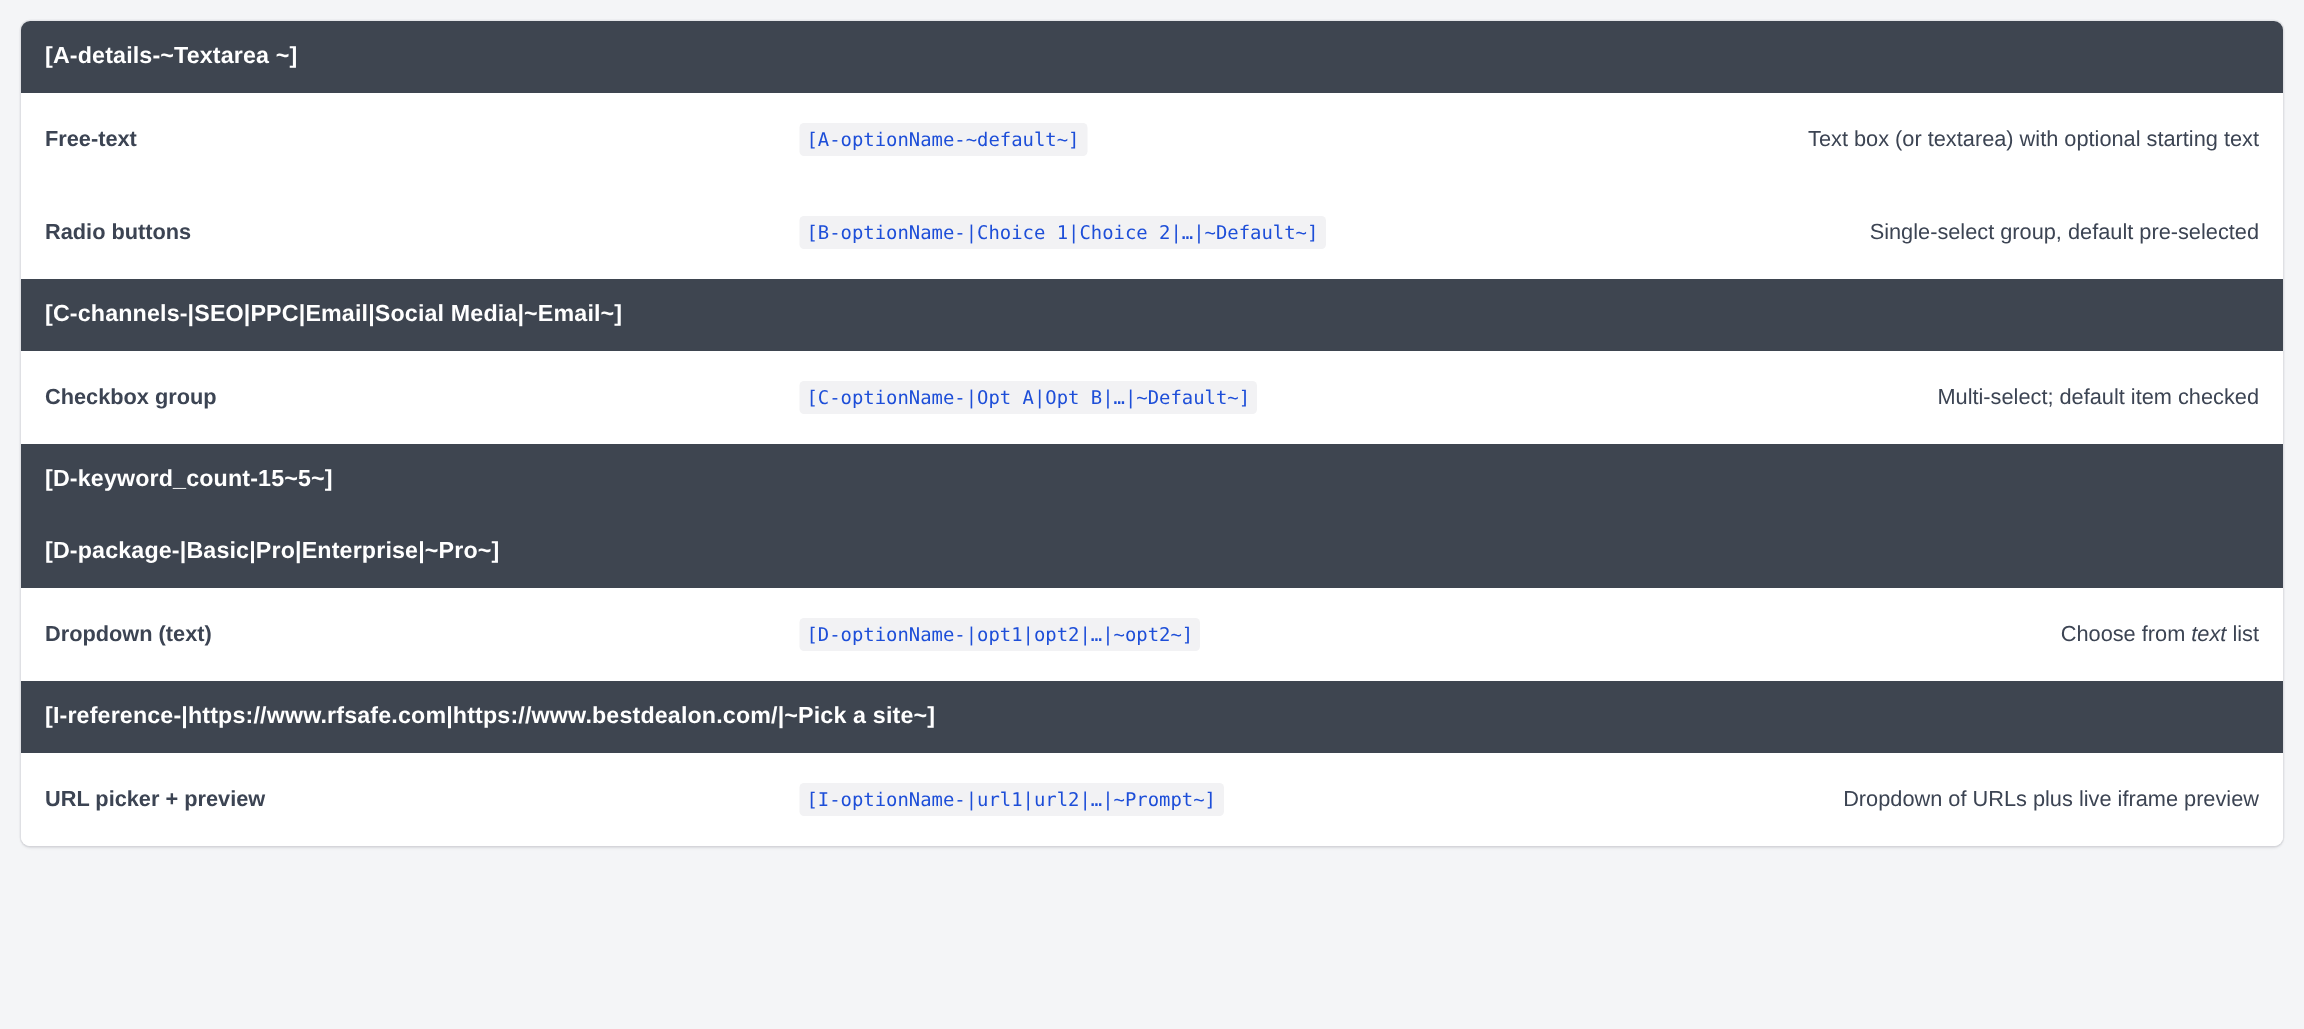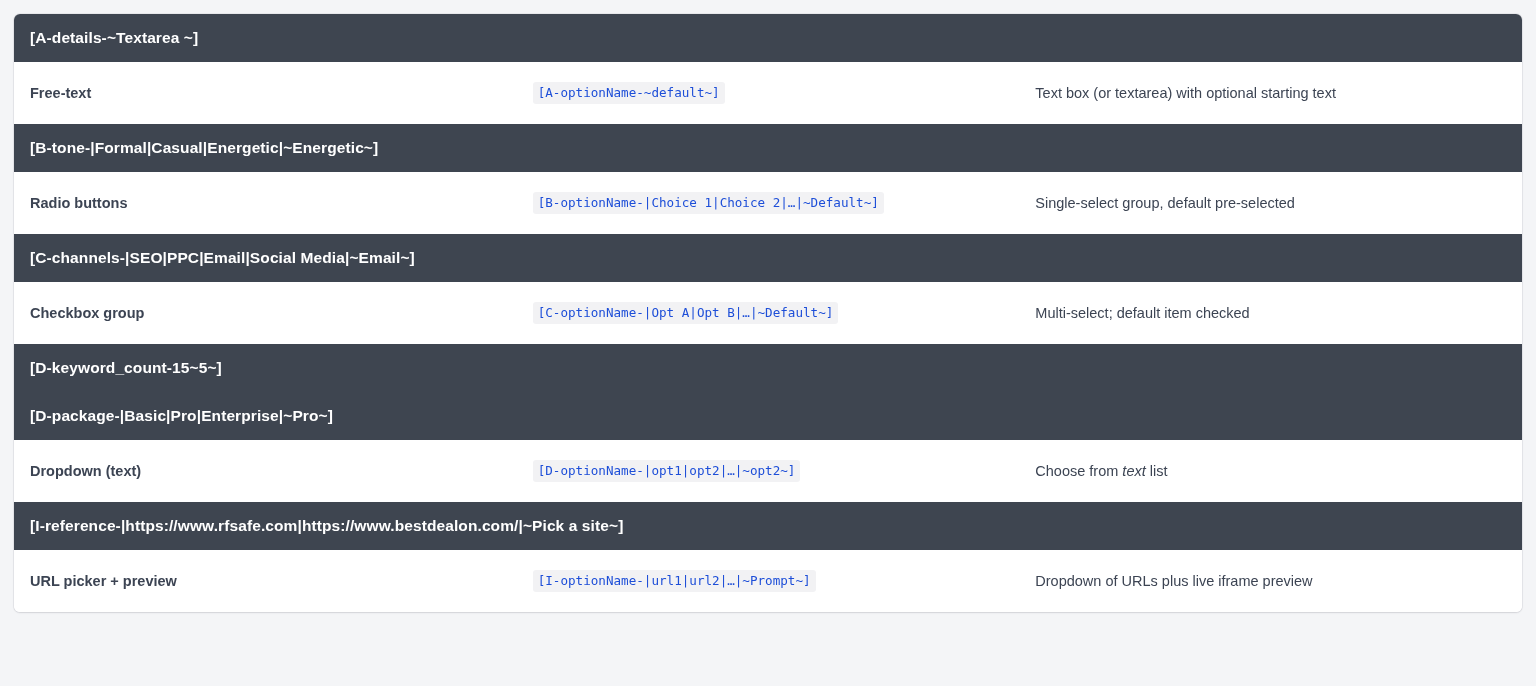--- a/index.html
+++ b/index.html
@@ -75,20 +75,21 @@
 
   td.cell-syntax {
     width: 505px;
     border-right: 1px solid #e7e9ee;
     white-space: nowrap;
   }
 
   td.cell-desc {
     width: 504px;
     color: #3c4453;
+    text-align: right;
   }
 
   code.syntax-chip {
     display: inline-block;
     font-family: "DejaVu Sans Mono", "Liberation Mono", monospace;
     font-size: 12.6px;
     line-height: 16px;
     color: #1d4ed8;
     background: #f2f2f4;
     border-radius: 3px;
@@ -112,23 +113,20 @@
         <th colspan="3">[A-details-~Textarea ~]</th>
       </tr>
       <tr class="detail-row">
         <td class="cell-kind">Free-text</td>
         <td class="cell-syntax">
           <code class="syntax-chip">[A-optionName-~default~]</code>
         </td>
         <td class="cell-desc"><span>Text box (or textarea) with optional starting text</span><em class="desc-em"></em><span></span></td>
       </tr>
 
-      <tr class="group-header-row">
-        <th colspan="3">[B-tone-|Formal|Casual|Energetic|~Energetic~]</th>
-      </tr>
       <tr class="detail-row">
         <td class="cell-kind">Radio buttons</td>
         <td class="cell-syntax">
           <code class="syntax-chip">[B-optionName-|Choice 1|Choice 2|…|~Default~]</code>
         </td>
         <td class="cell-desc"><span>Single-select group, default pre-selected</span><em class="desc-em"></em><span></span></td>
       </tr>
 
       <tr class="group-header-row">
         <th colspan="3">[C-channels-|SEO|PPC|Email|Social Media|~Email~]</th>

